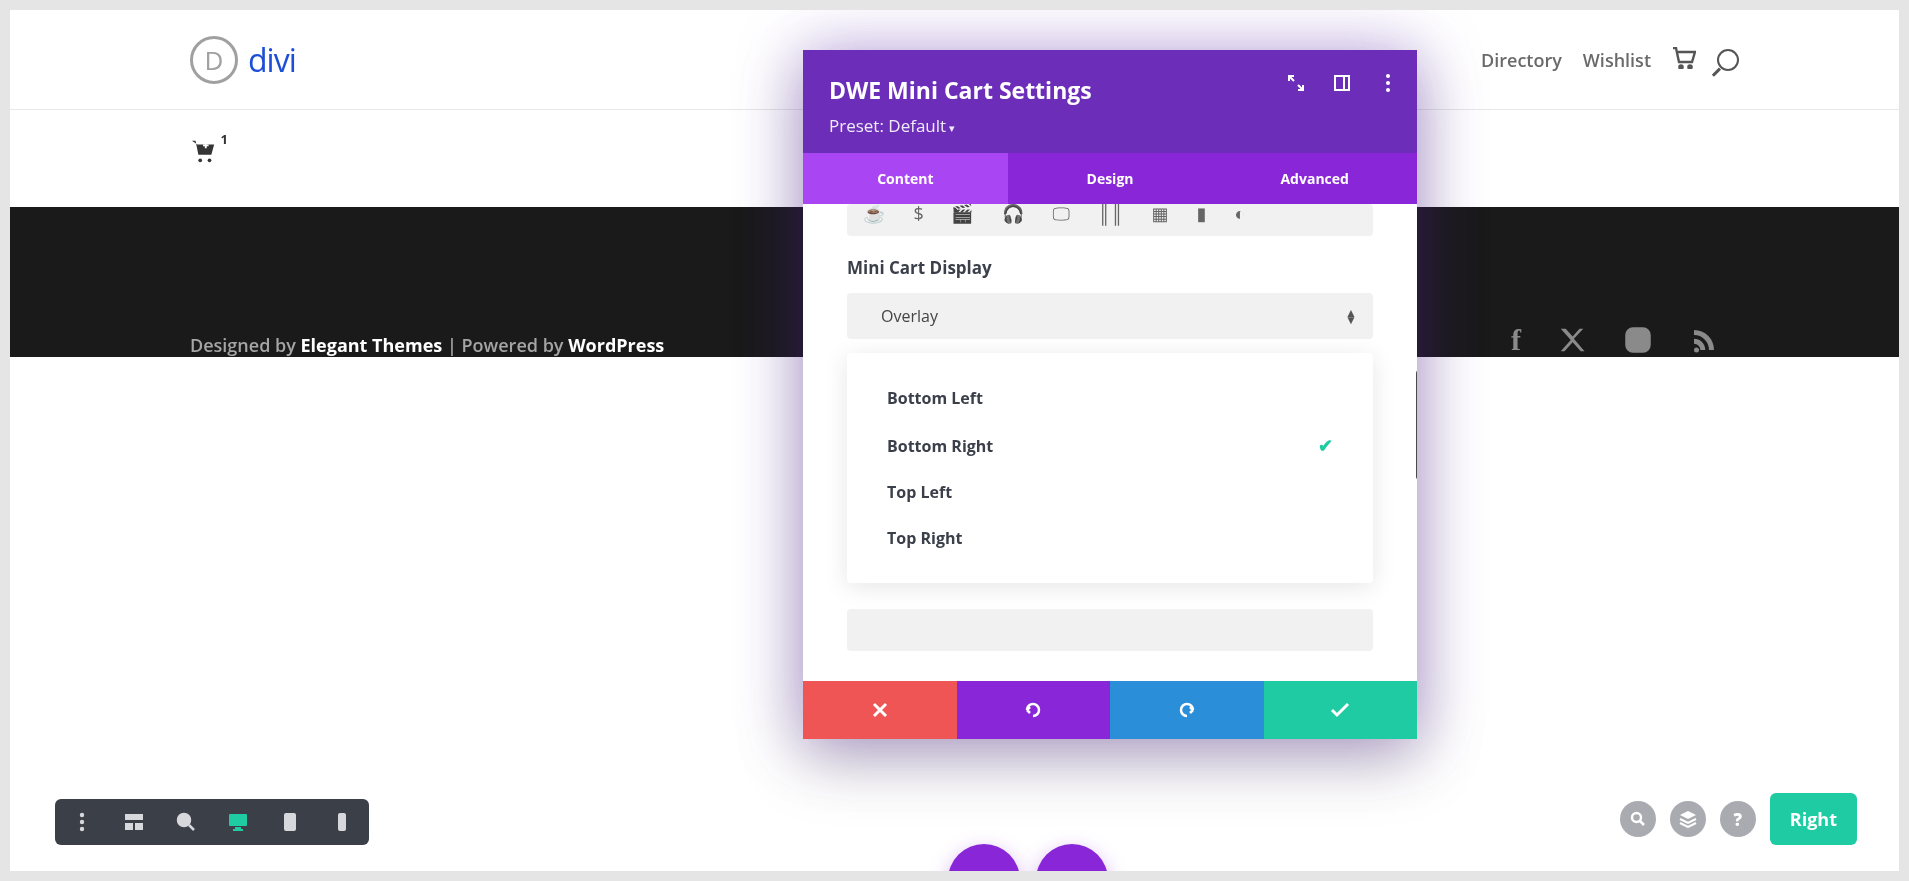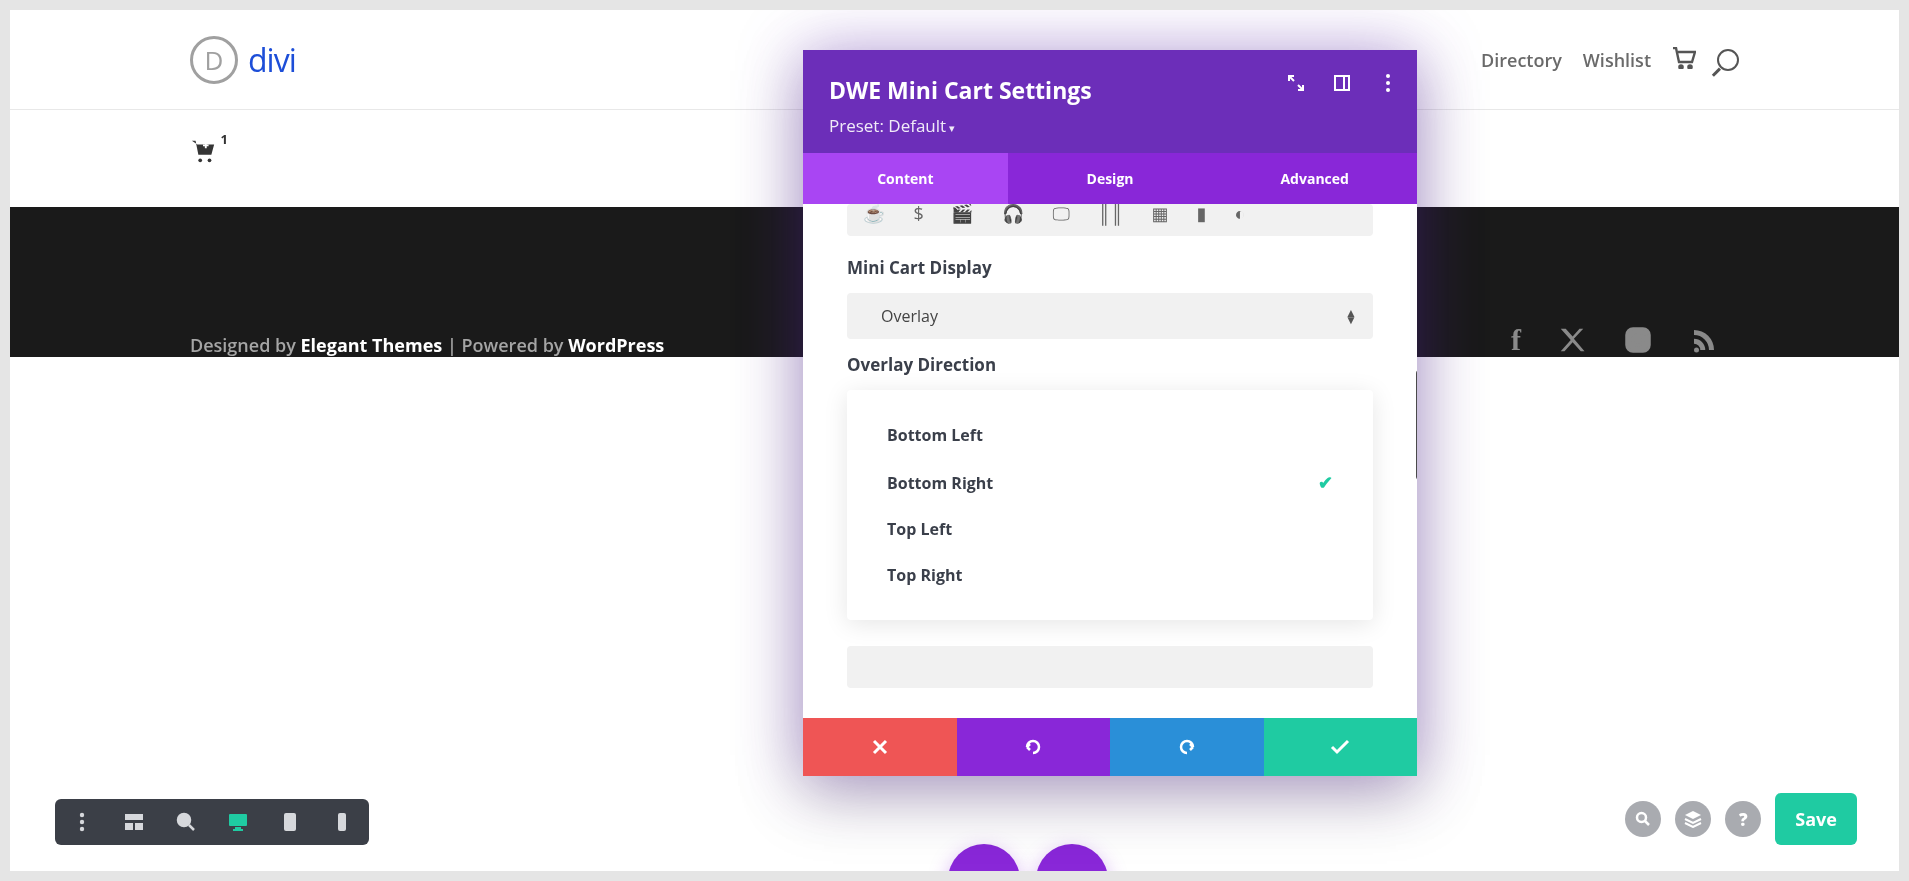--- a/index.html
+++ b/index.html
@@ -193,21 +193,20 @@
 
       <div class="field-group">
         <div class="field-label">Mini Cart Display</div>
         <div class="select-box">
           <span>Overlay</span>
           <div class="select-arrows">▲<br>▼</div>
         </div>
       </div>
 
       <div class="field-group">
-        <div class="field-label">Overlay Direction</div>
         <div class="options-box">
           <div class="option">
               <span>Bottom Left</span>
             </div>
           <div class="option">
               <span>Bottom Right</span>
               <span class="check">✔</span>
             </div>
           <div class="option">
               <span>Top Left</span>
@@ -296,16 +295,16 @@
         </svg>
       </div>
     <div class="br-circle">
         <svg width="18" height="18" viewBox="0 0 18 18" fill="#fff">
           <path d="M9 1l8 4-8 4-8-4z"></path>
           <path d="M1 9l8 4 8-4" fill="none" stroke="#fff" stroke-width="2"></path>
           <path d="M1 13l8 4 8-4" fill="none" stroke="#fff" stroke-width="2"></path>
         </svg>
       </div>
     <div class="br-circle">?</div>
-    <div class="br-save">Save</div>
+    <div class="br-save">Right</div>
   </div>
 
 </div>
 
 </body></html>

